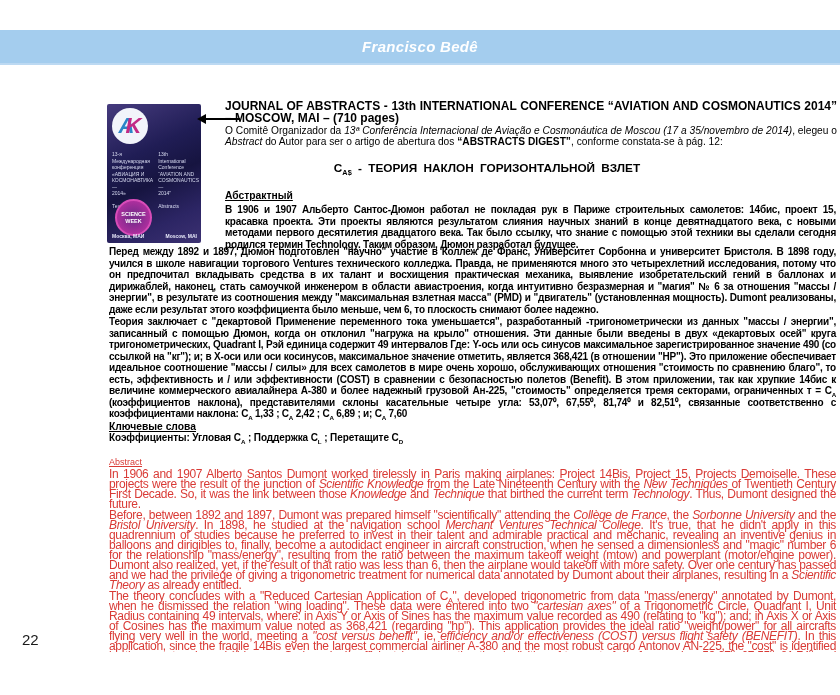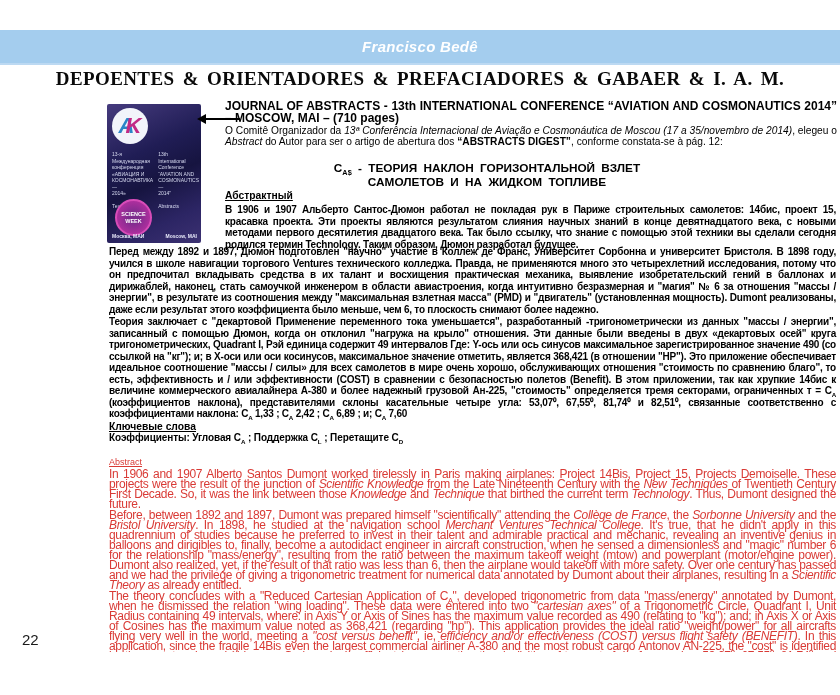--- a/index.html
+++ b/index.html
@@ -74,21 +74,20 @@
 </style>
 </head>
 <body>
 
 <div class="page">
 
   <div class="banner">
     <span>Francisco Bedê</span>
   </div>
 
-  <h1 class="main-title">DEPOENTES &amp; ORIENTADORES &amp; PREFACIADORES &amp; GABAER &amp; I. A. M.</h1>
 
   <div class="cover">
     <div class="cover-logo">
       <span class="la">A</span>
       <span class="lk">K</span>
     </div>
     <div class="cover-cols">
       <div class="cover-col">13-я
 Международная
 конференция
@@ -116,21 +115,20 @@
 
   <div class="arrow"></div>
 
   <div class="journal-block">
     <p class="jheading">JOURNAL OF ABSTRACTS - 13th INTERNATIONAL CONFERENCE “AVIATION AND COSMONAUTICS 2014” – MOSCOW, MAI – (710 pages)</p>
     <p class="jnote">O Comitê Organizador da <i>13ª Conferência Internacional de Aviação e Cosmonáutica de Moscou (17 a 35/novembro de 2014)</i>, elegeu o <i>Abstract</i> do Autor para ser o artigo de abertura dos <b>“ABSTRACTS DIGEST”</b>, conforme constata-se à pág. 12:</p>
   </div>
 
   <div class="ru-title">
     <div>C<sub>A$</sub> - ТЕОРИЯ НАКЛОН ГОРИЗОНТАЛЬНОЙ ВЗЛЕТ</div>
-    <div>САМОЛЕТОВ И НА ЖИДКОМ ТОПЛИВЕ</div>
   </div>
 
   <div class="ru-abstract-col">
     <span class="u-head">Абстрактный</span>
     <p class="ru-text">В 1906 и 1907 Альберто Сантос-Дюмон работал не покладая рук в Париже строительных самолетов: 14бис, проект 15, красавка проекта. Эти проекты являются результатом слияния научных знаний в конце девятнадцатого века, с новыми методами первого десятилетия двадцатого века. Так было ссылку, что знание с помощью этой техники вы сделали сегодня родился термин Technology. Таким образом, Дюмон разработал будущее.</p>
   </div>
 
   <div class="flow">
     <p class="ru-text">Перед между 1892 и 1897, Дюмон подготовлен "научно" участие в Коллеж де Франс, Университет Сорбонна и университет Бристоля. В 1898 году, учился в школе навигации торгового Ventures технического колледжа. Правда, не применяются много это четырехлетний исследования, потому что он предпочитал вкладывать средства в их талант и восхищения практическая механика, выявление изобретательский гений в баллонах и дирижаблей, наконец, стать самоучкой инженером в области авиастроения, когда интуитивно безразмерная и "магия" № 6 за отношения "массы / энергии", в результате из соотношения между "максимальная взлетная масса" (PMD) и "двигатель" (установленная мощность). Dumont реализованы, даже если результат этого коэффициента было меньше, чем 6, то плоскость снимают более надежно.</p>
     <p class="ru-text">Теория заключает с "декартовой Применение переменного тока уменьшается", разработанный -тригонометрически из данных "массы / энергии", записанный с помощью Дюмон, когда он отклонил "нагружа на крыло" отношения. Эти данные были введены в двух «декартовых осей" круга тригонометрических, Quadrant I, Рэй единица содержит 49 интервалов Где: Y-ось или ось синусов максимальное зарегистрированное значение 490 (со ссылкой на "кг"); и; в Х-оси или оси косинусов, максимальное значение отметить, является 368,421 (в отношении "НР"). Это приложение обеспечивает идеальное соотношение "массы / силы» для всех самолетов в мире очень хорошо, обслуживающих отношения "стоимость по сравнению благо", то есть, эффективность и / или эффективности (COST) в сравнении с безопасностью полетов (Benefit). В этом приложении, так как хрупкие 14бис к величине коммерческого авиалайнера А-380 и более надежный грузовой Ан-225, "стоимость" определяется тремя секторами, ограниченных т = C<sub>A</sub> (коэффициентов наклона), представителями склоны касательные четыре угла: 53,07⁰, 67,55⁰, 81,74⁰ и 82,51⁰, связанные соответственно с коэффициентами наклона: C<sub>A</sub> 1,33 ; C<sub>A</sub> 2,42 ; C<sub>A</sub> 6,89 ; и; C<sub>A</sub> 7,60</p>

